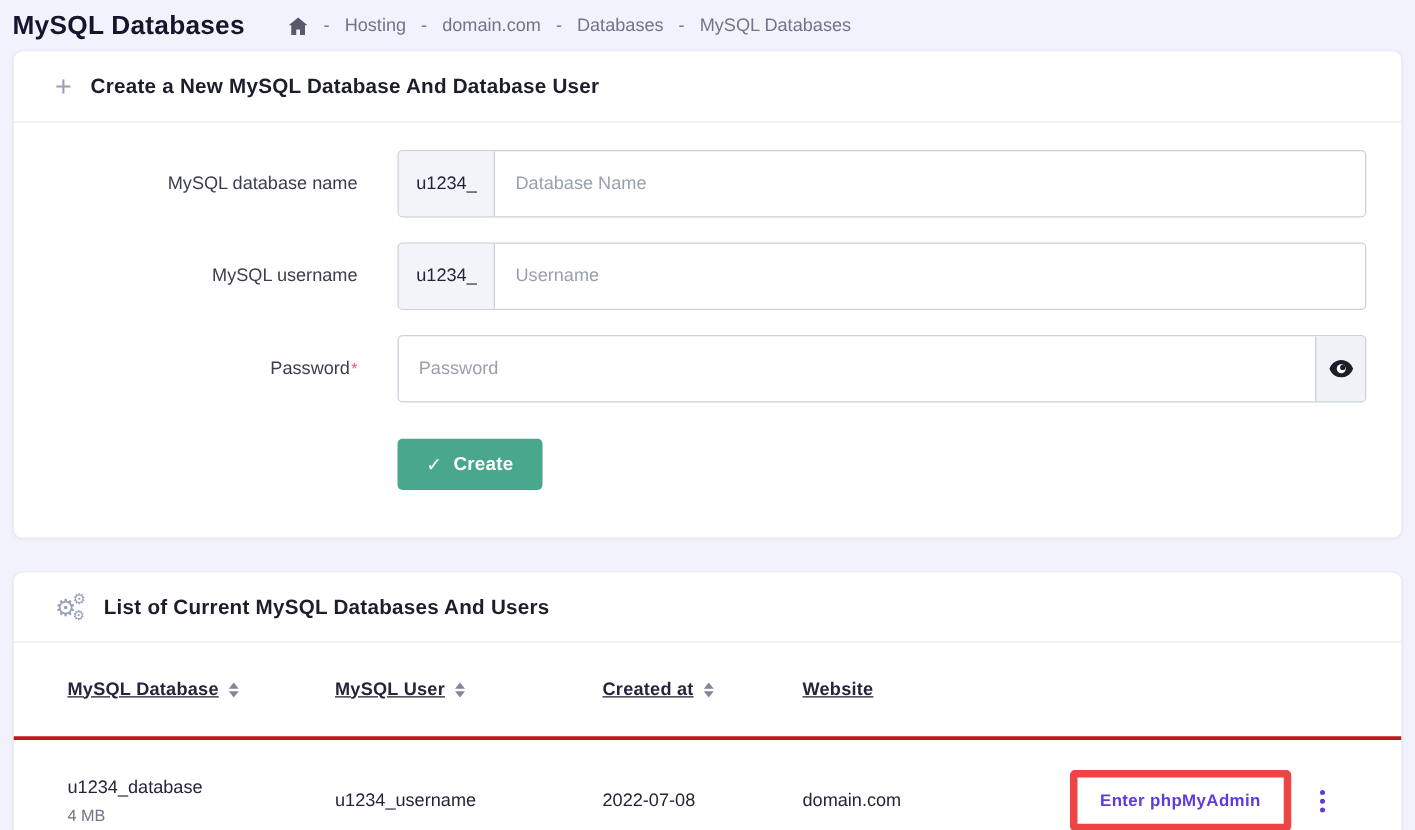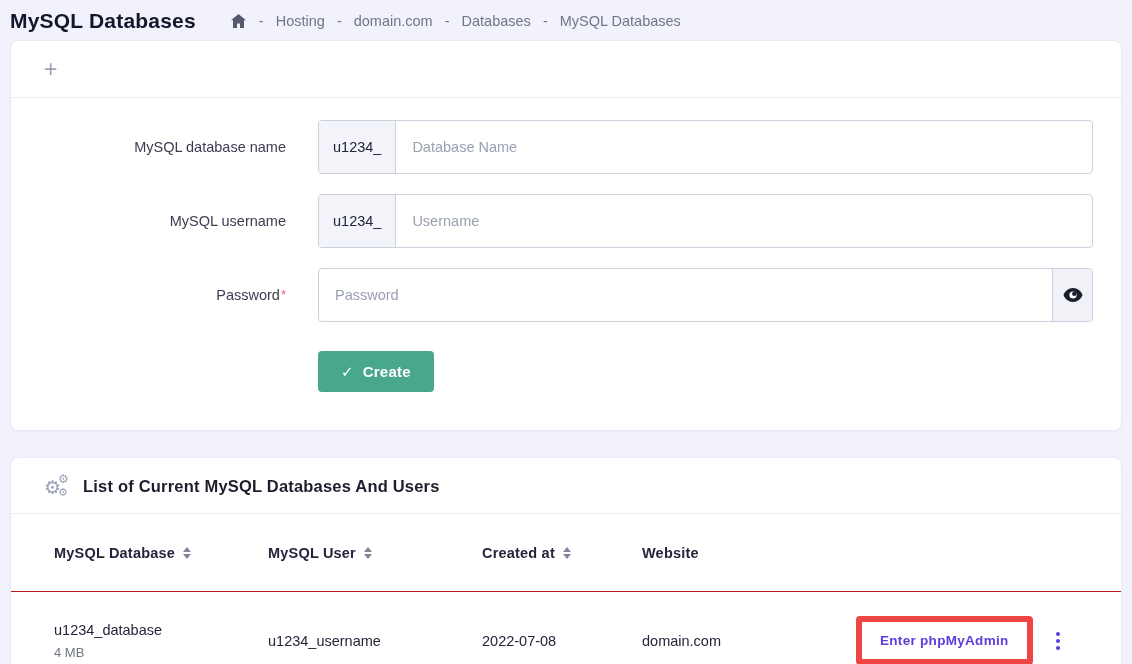--- a/index.html
+++ b/index.html
@@ -110,21 +110,22 @@
   
   .table { padding-bottom: 20px; }
   .thead, .trow {
     display: grid;
     grid-template-columns: 214px 214px 160px 214px 1fr;
     align-items: center;
     padding-left: 43px;
   }
   .thead {
     height: 78px;
-    border-bottom: 1px solid #b91c1c;
+    border-bottom: 3px solid #b91c1c;
+    text-decoration: underline;
   }
   .th {
     display: flex; align-items: center; gap: 8px;
     font-size: 14.5px; font-weight: 700; color: #24253a;
     letter-spacing: 0.2px;
   }
   .sort-icon { display: inline-flex; flex-direction: column; gap: 2px; cursor: pointer; }
   .sort-icon .tri-up {
     width: 0; height: 0;
     border-left: 4px solid transparent; border-right: 4px solid transparent;
@@ -174,20 +175,21 @@
     <span class="sep">-</span>
     <span>Databases</span>
     <span class="sep">-</span>
     <span>MySQL Databases</span>
   </div>
 </div>
 
 <div class="card">
   <div class="card-header">
     <span class="plus-icon">+</span>
+    <span class="card-title">Create a New MySQL Database And Database User</span>
   </div>
   <div class="form">
 
     <div class="form-row">
       <div class="label-col">MySQL database name</div>
       <div class="input-group">
         <span class="input-prefix">u1234_</span>
         <input type="text" placeholder="Database Name" style="">
       </div>
     </div>

